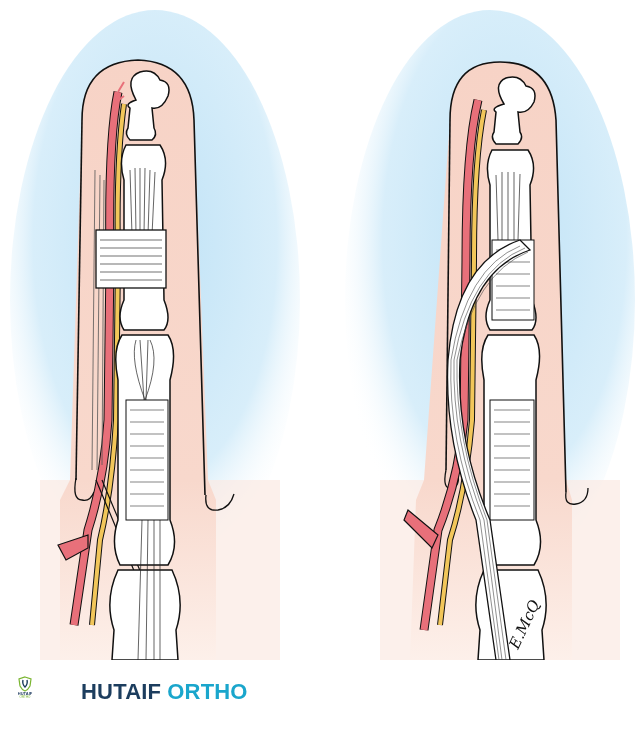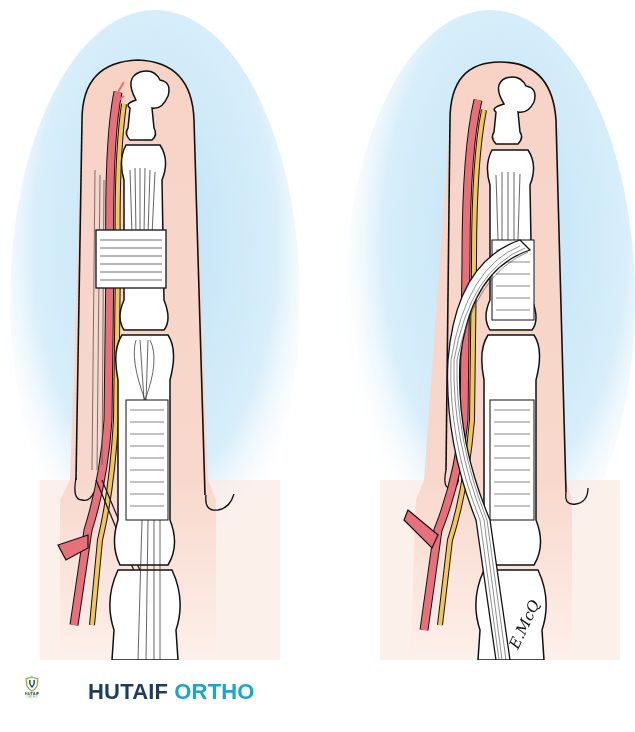--- a/index.html
+++ b/index.html
@@ -1,21 +1,21 @@
 <!DOCTYPE html>
 <html><head>
 <meta charset="utf-8">
 <style>
   html, body { margin:0; padding:0; background:#ffffff; }
   body { width:635px; height:732px; position:relative; overflow:hidden; font-family:"Liberation Sans", sans-serif; }
   .panel { position:absolute; top:0; }
   .panel-left { left:0; width:320px; height:660px; }
   .panel-right { left:320px; width:315px; height:660px; }
   svg { display:block; }
-  .brand { position:absolute; left:20px; top:672px; height:40px; display:flex; align-items:center; }
+  .brand { position:absolute; left:13px; top:672px; height:40px; display:flex; align-items:center; }
   .brand-logo { width:24px; height:32px; margin-right:44px; display:flex; flex-direction:column; align-items:center; }
   .brand-logo-text { font-size:4px; font-weight:bold; color:#1e3a5f; line-height:4px; }
   .brand-logo-sub { font-size:3px; color:#7ab530; line-height:3px; }
   .brand-name { font-size:22px; font-weight:bold; letter-spacing:0.2px; }
   .brand-a { color:#1c3d5e; }
   .brand-b { color:#1aa6cc; margin-left:6px; }
 </style>
 </head>
 <body>
 

